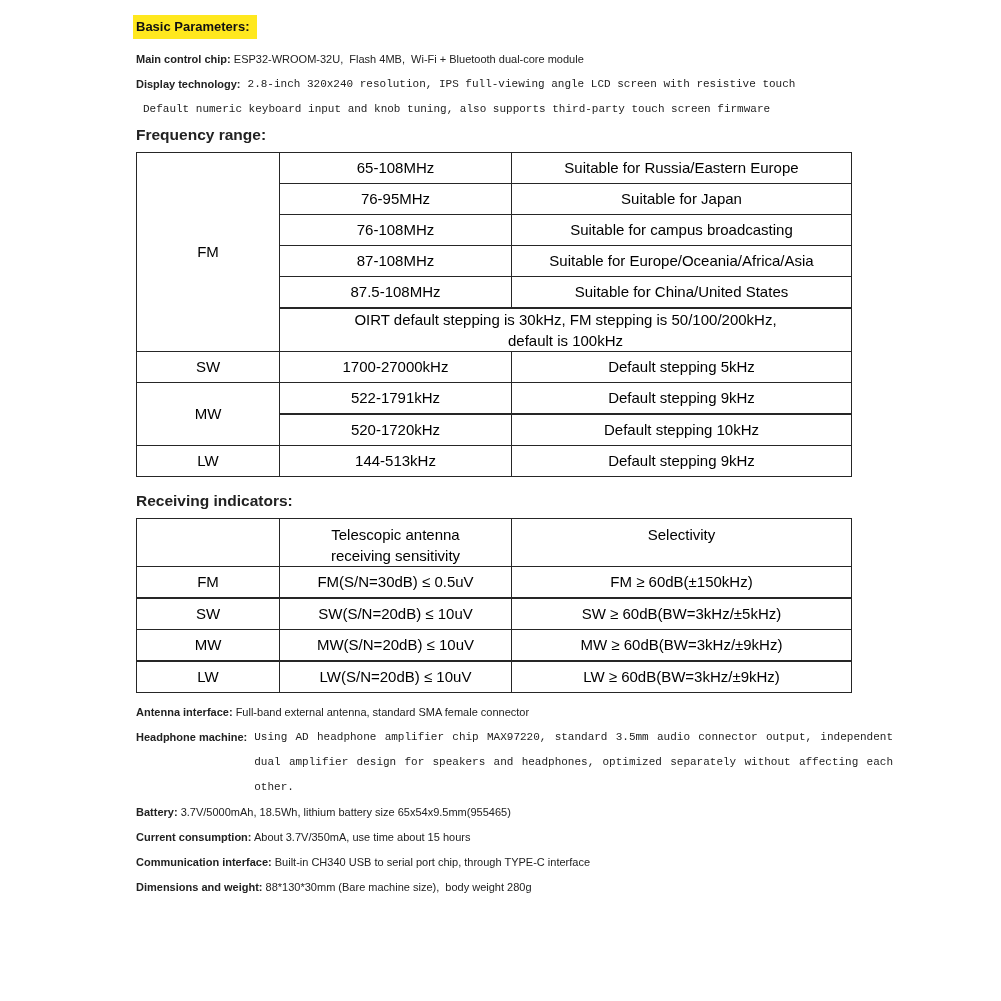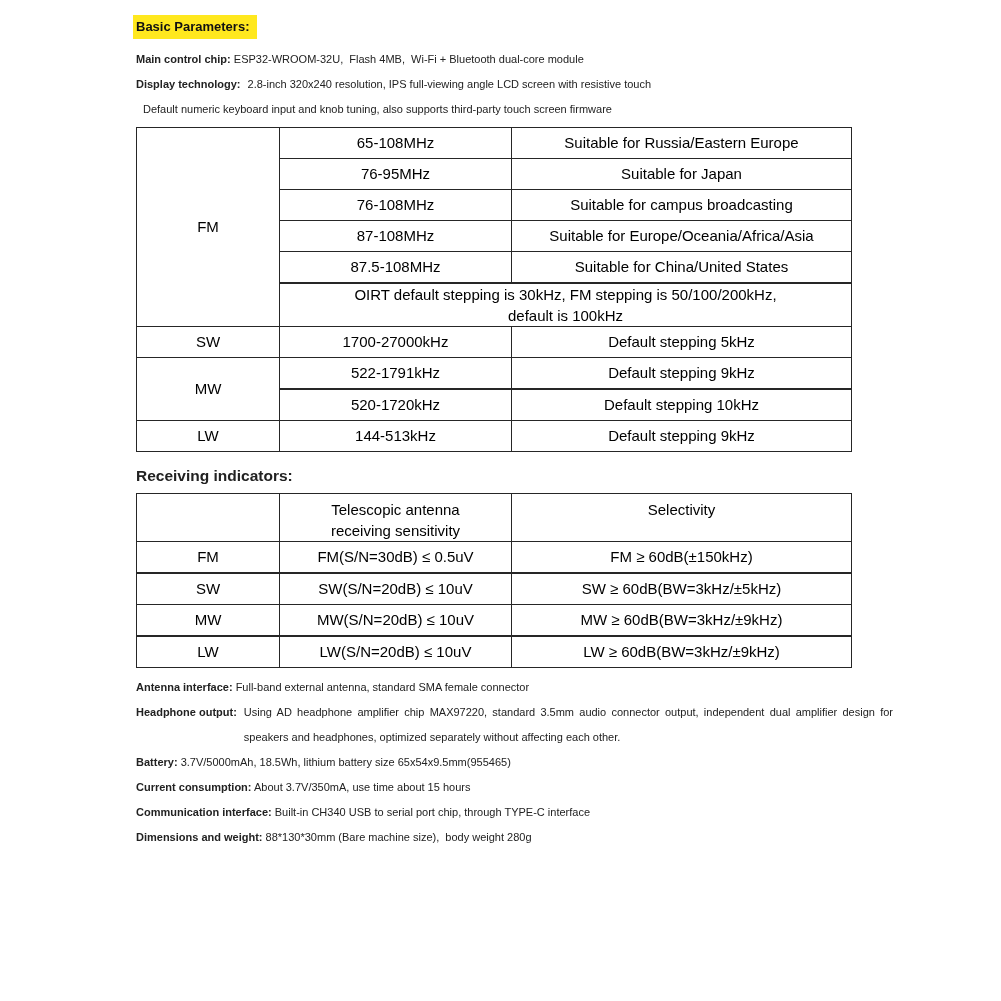--- a/index.html
+++ b/index.html
@@ -19,21 +19,21 @@
     color:#111;
     background:var(--hl,#ffe81e);
     padding:4px 8px 5px 3px;
     margin-left:-3px;
     margin-bottom:8px;
   }
 
   .spec{font-size:11px;line-height:25px;margin:0;}
   .spec .lbl{font-weight:bold;white-space:nowrap;}
   .spec.hang{display:flex;}
-  .spec.hang .val{flex:1;margin-left:7px;text-align:justify;}
+  .spec.hang .val{flex:1;margin-left:7px;text-align:justify;font-family:Liberation Mono, monospace;}
   .spec.justify{text-align:justify;}
   .heading{font-size:15.5px;font-weight:bold;line-height:25px;}
 
   table.spec-table{
     border-collapse:collapse;
     table-layout:fixed;
     width:715px;
     margin-top:5px;
     border:1.5px solid var(--bd,#262626);
   }
@@ -76,20 +76,21 @@
 
   <div class="spec hang">
     <span class="lbl">Display technology:</span>
     <div class="val">2.8-inch 320x240 resolution, IPS full-viewing angle LCD screen with resistive touch</div>
   </div>
 
   <div class="spec hang">
     <div class="val">Default numeric keyboard input and knob tuning, also supports third-party touch screen firmware</div>
   </div>
 
+  <div class="heading">Frequency range:</div>
 
   <table class="spec-table">
     <colgroup>
         <col class="c1">
         <col class="c2">
         <col class="c3">
       </colgroup>
     <tbody>
       <tr>
         <td rowspan="6">FM</td>
@@ -179,21 +180,21 @@
       </tr>
     </tbody>
   </table>
 
   <div class="bottom-specs">
     <p class="spec">
       <span class="lbl">Antenna interface:</span>
       <span>Full-band external antenna, standard SMA female connector</span>
     </p>
     <div class="spec hang">
-      <span class="lbl">Headphone output:</span>
+      <span class="lbl">Headphone machine:</span>
       <div class="val">Using AD headphone amplifier chip MAX97220, standard 3.5mm audio connector output, independent dual amplifier design for speakers and headphones, optimized separately without affecting each other.</div>
     </div>
     <p class="spec">
       <span class="lbl">Battery:</span>
       <span>3.7V/5000mAh, 18.5Wh, lithium battery size 65x54x9.5mm(955465)</span>
     </p>
     <p class="spec">
       <span class="lbl">Current consumption:</span>
       <span>About 3.7V/350mA, use time about 15 hours</span>
     </p>

